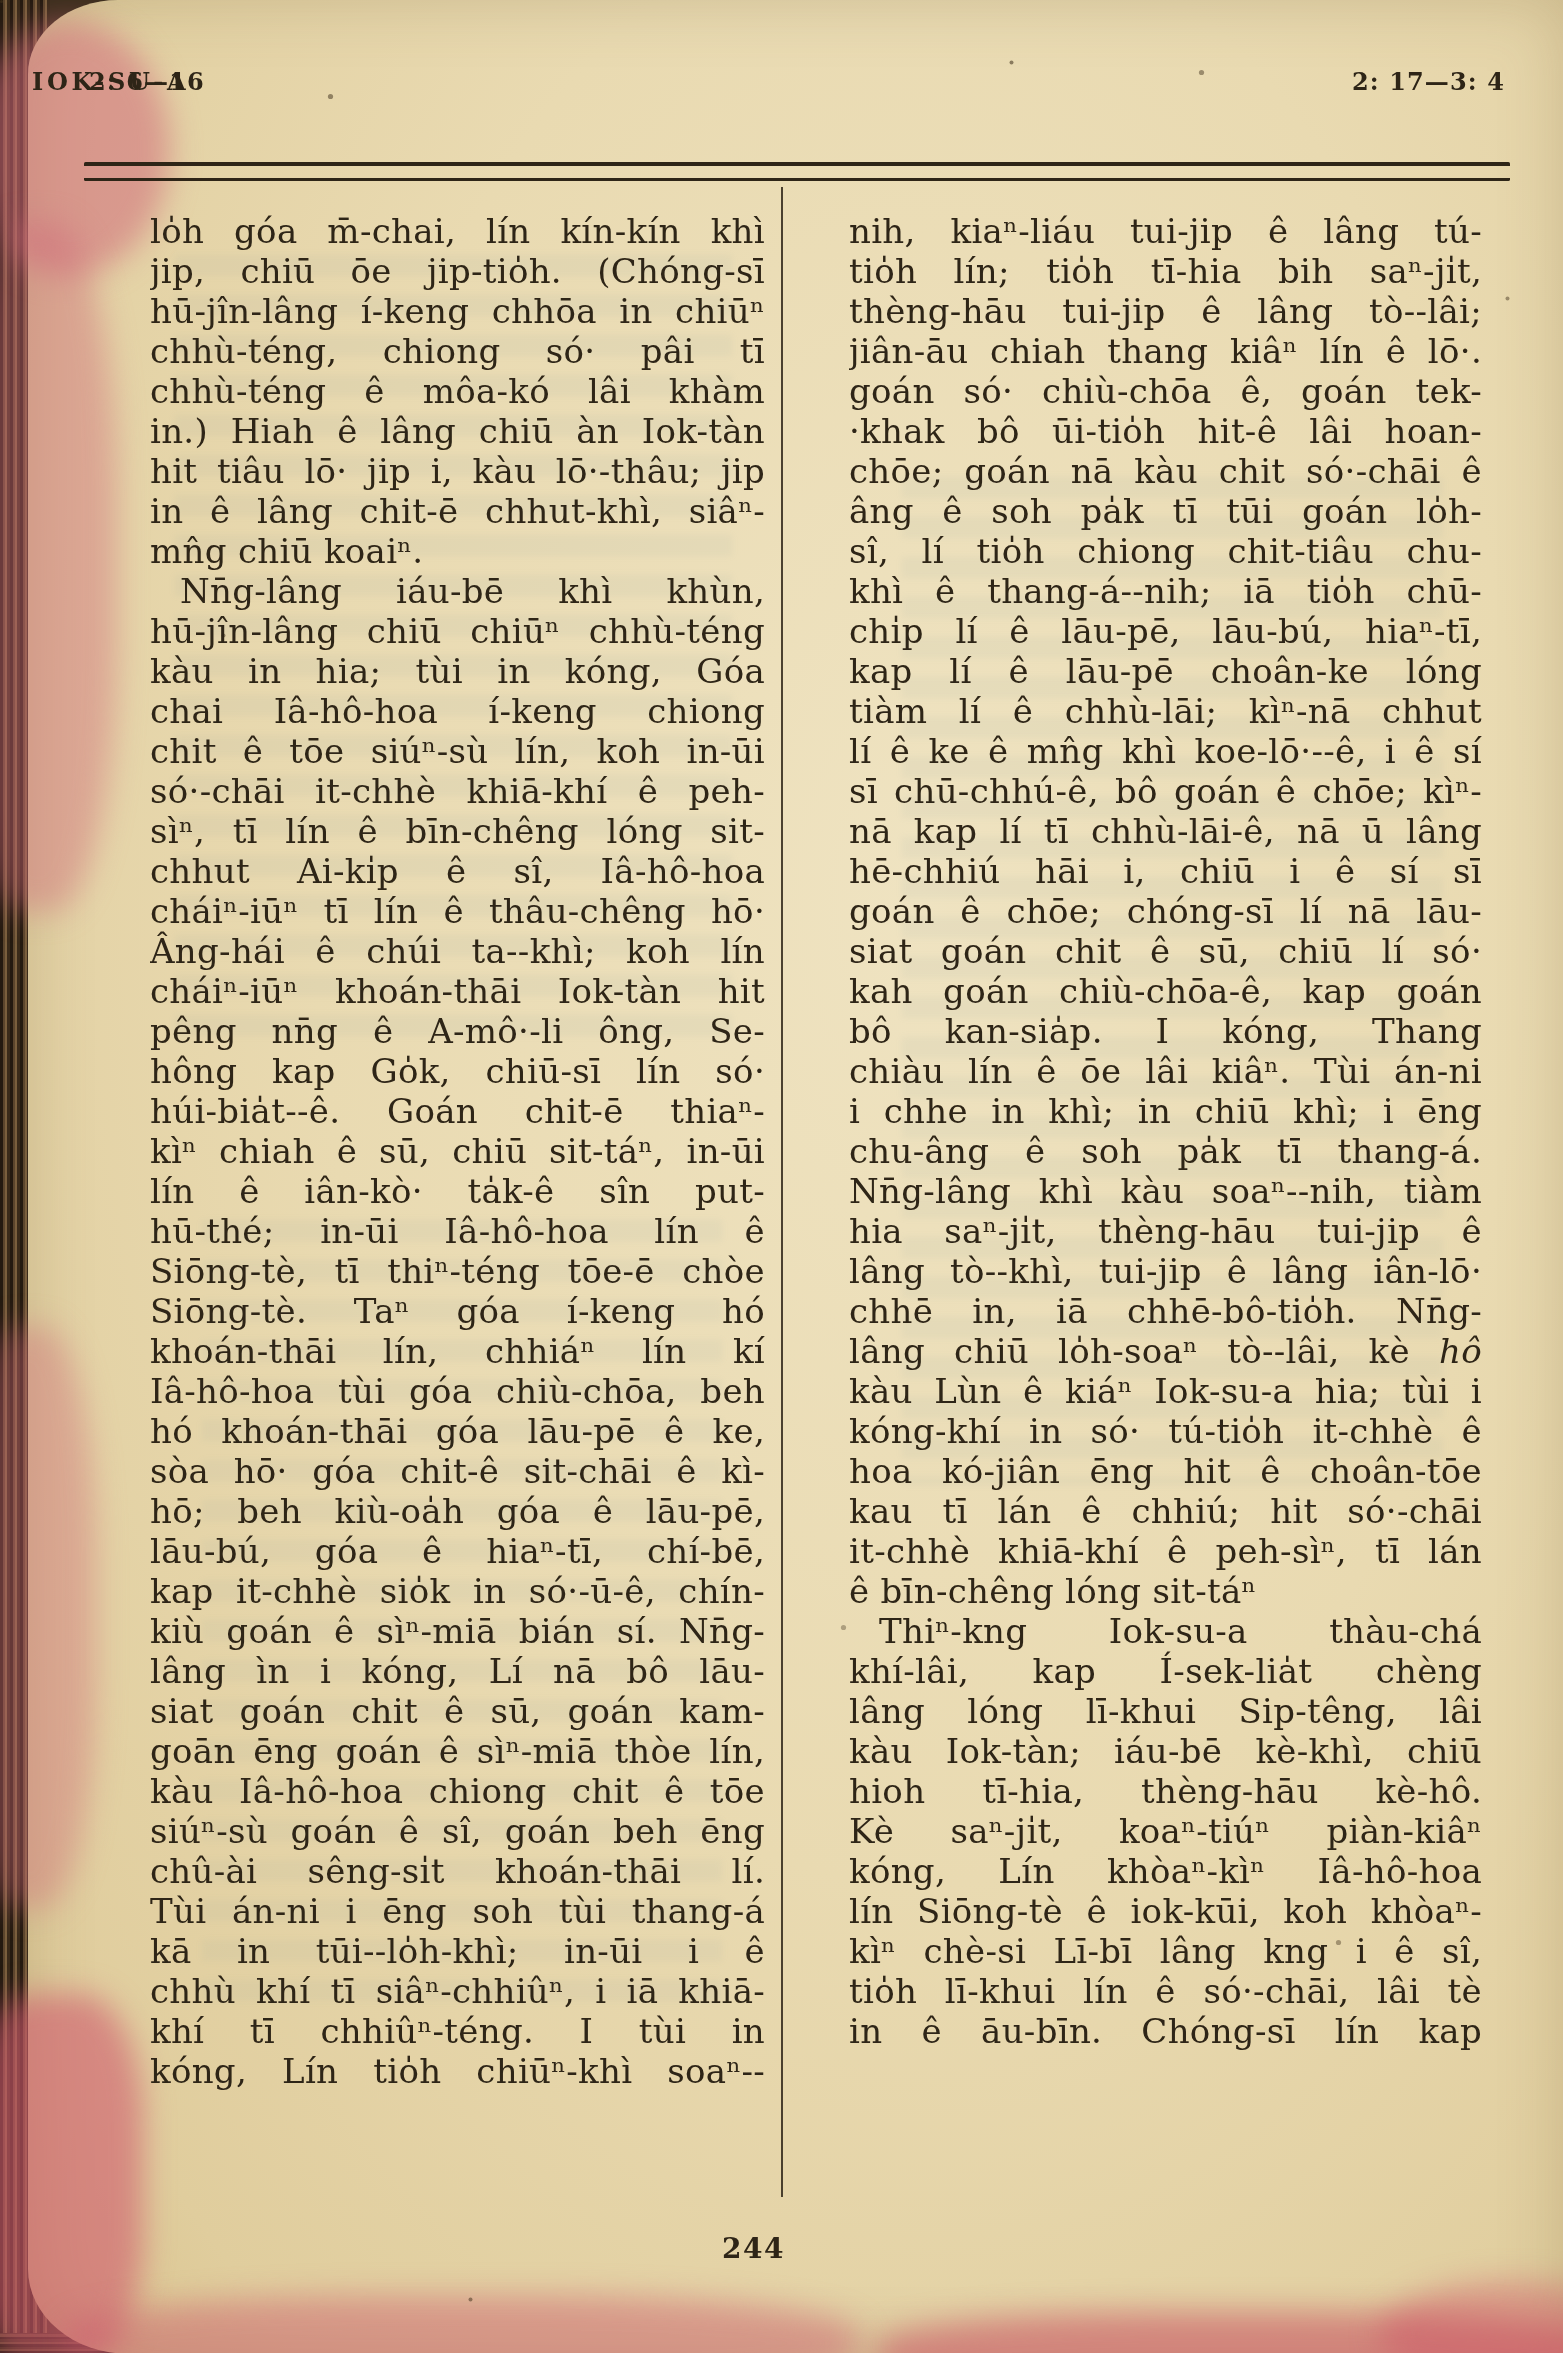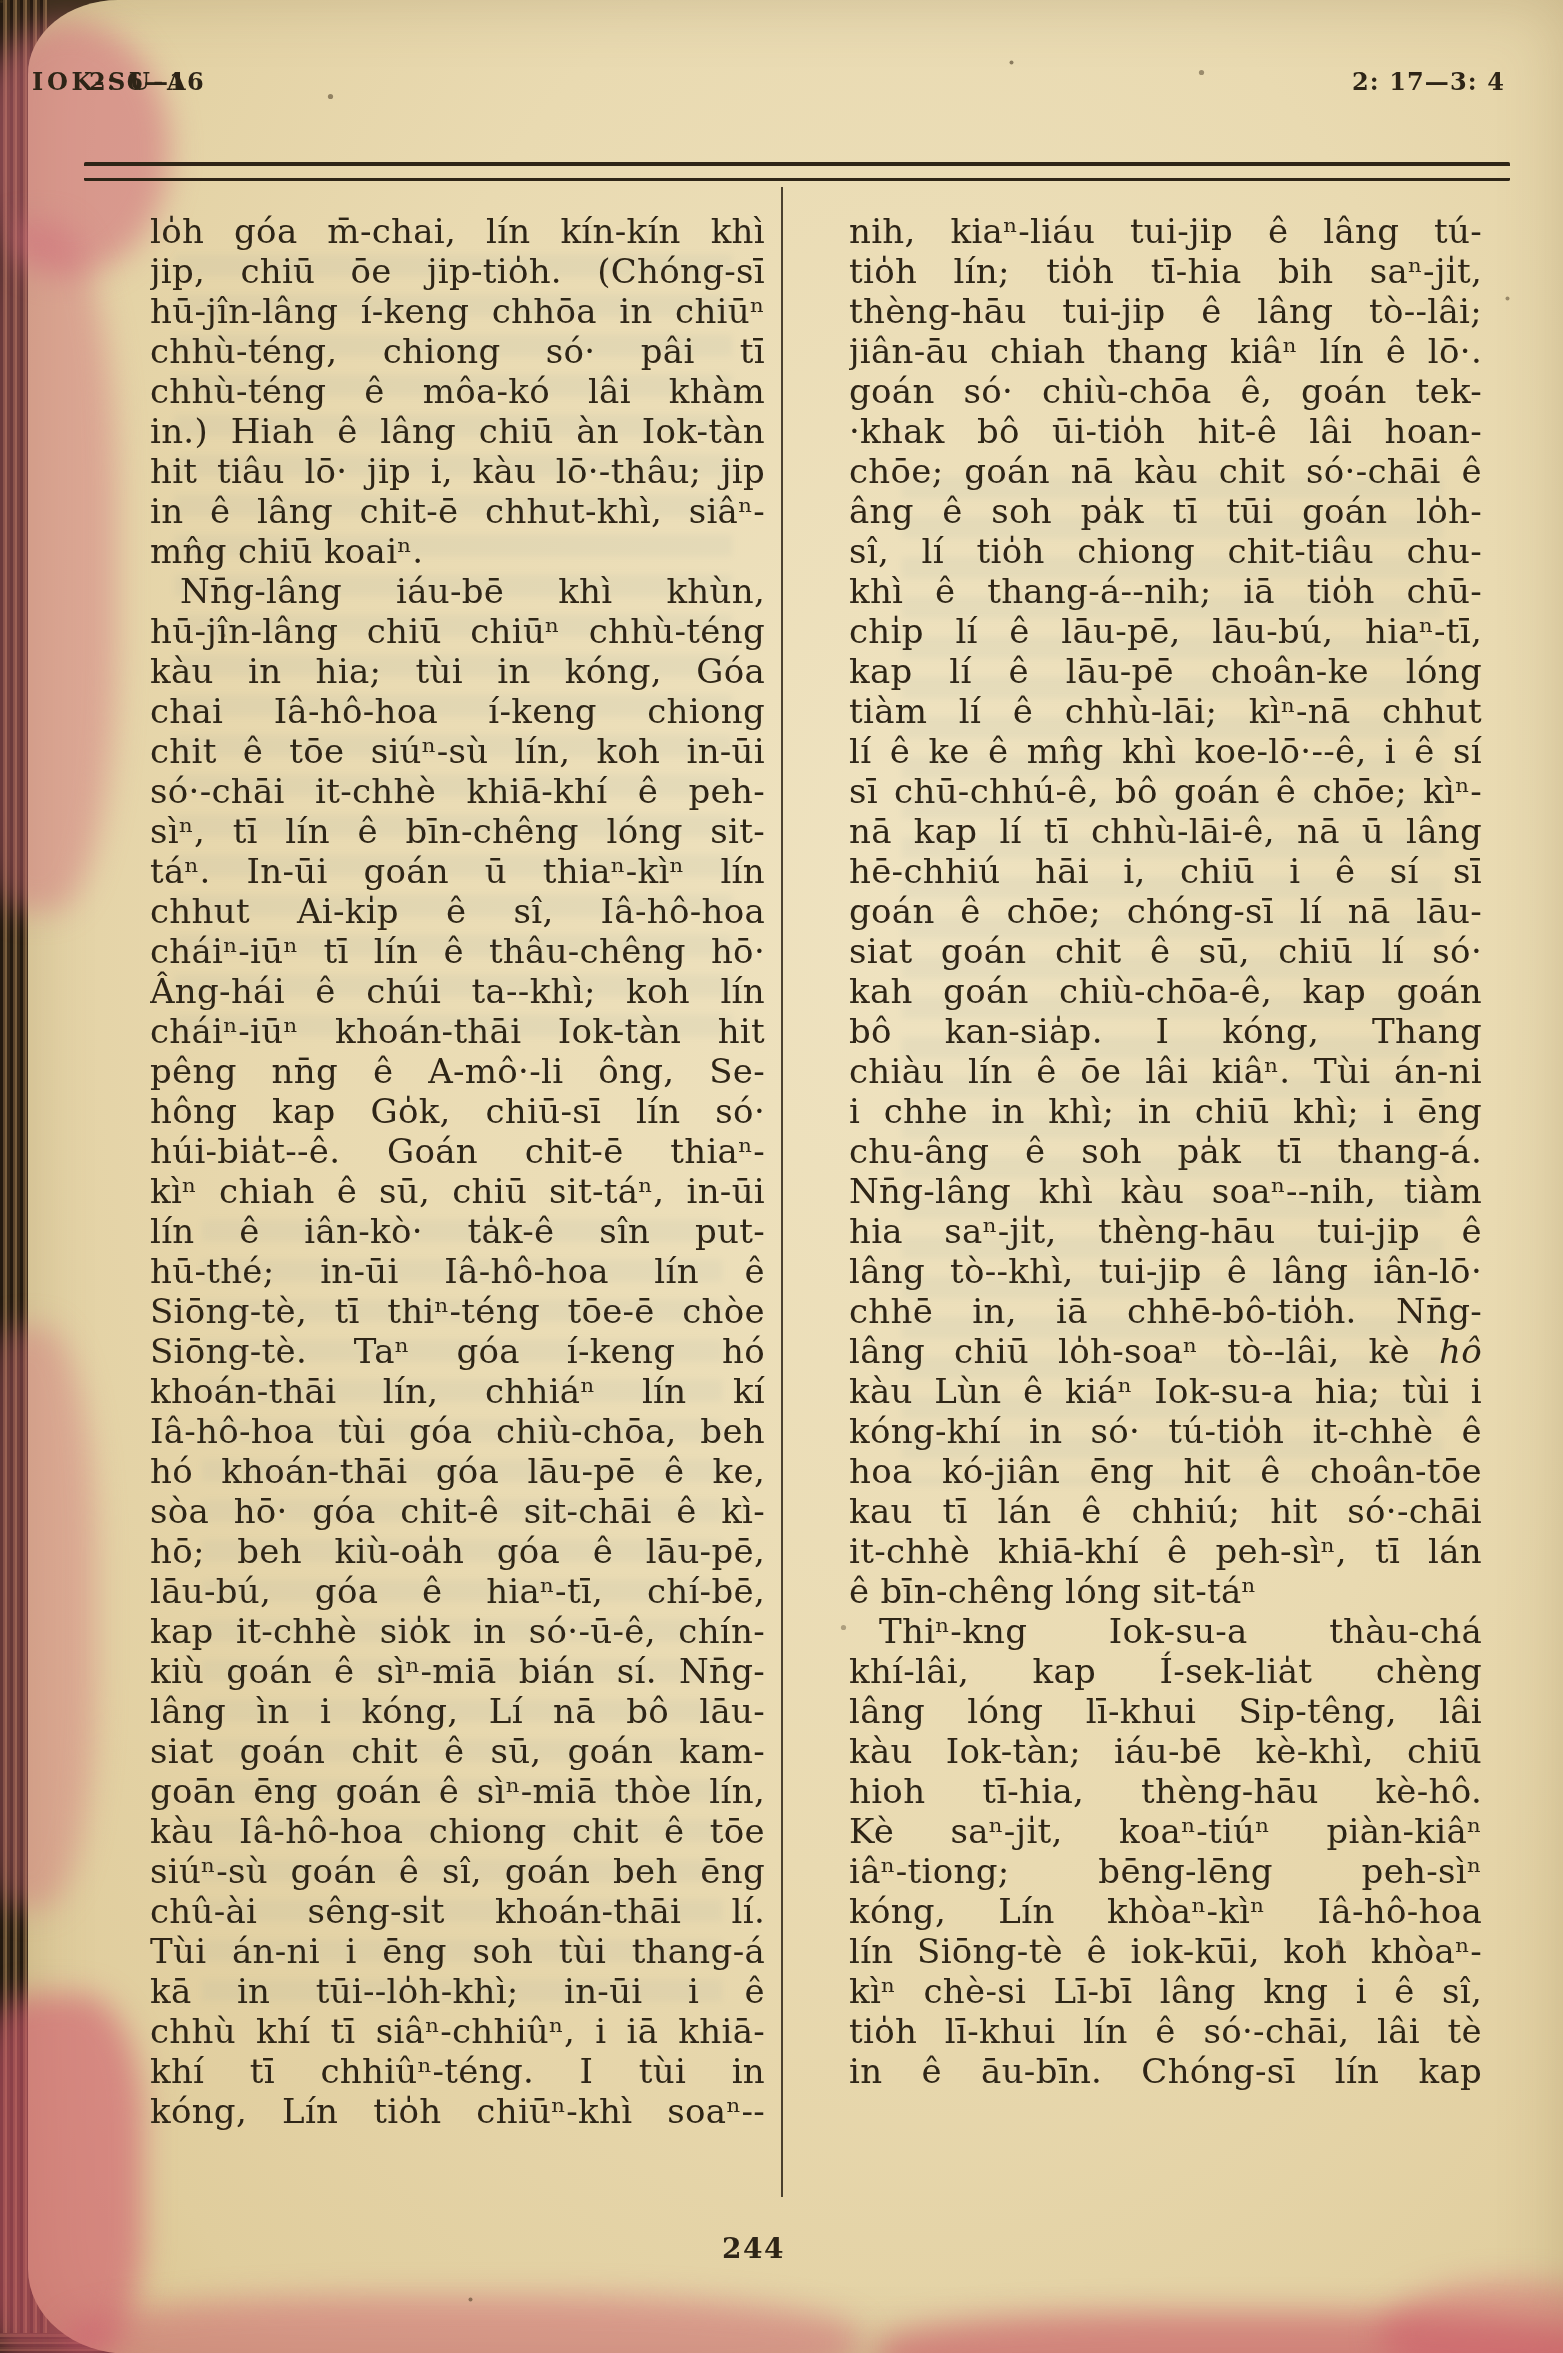--- a/index.html
+++ b/index.html
@@ -93,21 +93,20 @@
         <div class="line just"><span class="ltxt">hit tiâu lō· jip i, kàu lō·-thâu; jip</span></div>
         <div class="line just"><span class="ltxt">in ê lâng chit-ē chhut-khì, siâⁿ-</span></div>
         <div class="line"><span class="ltxt">mn̂g chiū koaiⁿ.</span></div>
         <div class="line just indent"><span class="ltxt">Nn̄g-lâng iáu-bē khì khùn,</span></div>
         <div class="line just"><span class="ltxt">hū-jîn-lâng chiū chiūⁿ chhù-téng</span></div>
         <div class="line just"><span class="ltxt">kàu in hia; tùi in kóng, Góa</span></div>
         <div class="line just"><span class="ltxt">chai Iâ-hô-hoa í-keng chiong</span></div>
         <div class="line just"><span class="ltxt">chit ê tōe siúⁿ-sù lín, koh in-ūi</span></div>
         <div class="line just"><span class="ltxt">só·-chāi it-chhè khiā-khí ê peh-</span></div>
         <div class="line just"><span class="ltxt">sìⁿ, tī lín ê bīn-chêng lóng sit-</span></div>
-        <div class="line just"><span class="ltxt">táⁿ. In-ūi goán ū thiaⁿ-kìⁿ lín</span></div>
         <div class="line just"><span class="ltxt">chhut Ai-ki̍p ê sî, Iâ-hô-hoa</span></div>
         <div class="line just"><span class="ltxt">cháiⁿ-iūⁿ tī lín ê thâu-chêng hō·</span></div>
         <div class="line just"><span class="ltxt">Âng-hái ê chúi ta--khì; koh lín</span></div>
         <div class="line just"><span class="ltxt">cháiⁿ-iūⁿ khoán-thāi Iok-tàn hit</span></div>
         <div class="line just"><span class="ltxt">pêng nn̄g ê A-mô·-li ông, Se-</span></div>
         <div class="line just"><span class="ltxt">hông kap Go̍k, chiū-sī lín só·</span></div>
         <div class="line just"><span class="ltxt">húi-bia̍t--ê. Goán chit-ē thiaⁿ-</span></div>
         <div class="line just"><span class="ltxt">kìⁿ chiah ê sū, chiū sit-táⁿ, in-ūi</span></div>
         <div class="line just"><span class="ltxt">lín ê iân-kò· ta̍k-ê sîn put-</span></div>
         <div class="line just"><span class="ltxt">hū-thé; in-ūi Iâ-hô-hoa lín ê</span></div>
@@ -168,21 +167,20 @@
         <div class="line just"><span class="ltxt">hoa kó-jiân ēng hit ê choân-tōe</span></div>
         <div class="line just"><span class="ltxt">kau tī lán ê chhiú; hit só·-chāi</span></div>
         <div class="line just"><span class="ltxt">it-chhè khiā-khí ê peh-sìⁿ, tī lán</span></div>
         <div class="line"><span class="ltxt">ê bīn-chêng lóng sit-táⁿ</span></div>
         <div class="line just indent"><span class="ltxt">Thiⁿ-kng Iok-su-a thàu-chá</span></div>
         <div class="line just"><span class="ltxt">khí-lâi, kap Í-sek-lia̍t chèng</span></div>
         <div class="line just"><span class="ltxt">lâng lóng lī-khui Sip-têng, lâi</span></div>
         <div class="line just"><span class="ltxt">kàu Iok-tàn; iáu-bē kè-khì, chiū</span></div>
         <div class="line just"><span class="ltxt">hioh tī-hia, thèng-hāu kè-hô.</span></div>
         <div class="line just"><span class="ltxt">Kè saⁿ-ji̍t, koaⁿ-tiúⁿ piàn-kiâⁿ</span></div>
-        <div class="line just"><span class="ltxt">iâⁿ-tiong; bēng-lēng peh-sìⁿ</span></div>
         <div class="line just"><span class="ltxt">kóng, Lín khòaⁿ-kìⁿ Iâ-hô-hoa</span></div>
         <div class="line just"><span class="ltxt">lín Siōng-tè ê iok-kūi, koh khòaⁿ-</span></div>
         <div class="line just"><span class="ltxt">kìⁿ chè-si Lī-bī lâng kng i ê sî,</span></div>
         <div class="line just"><span class="ltxt">tio̍h lī-khui lín ê só·-chāi, lâi tè</span></div>
         <div class="line just"><span class="ltxt">in ê āu-bīn. Chóng-sī lín kap</span></div>
       </div>
 
     <div class="pgnum">244</div>
   </div>
 </div>

